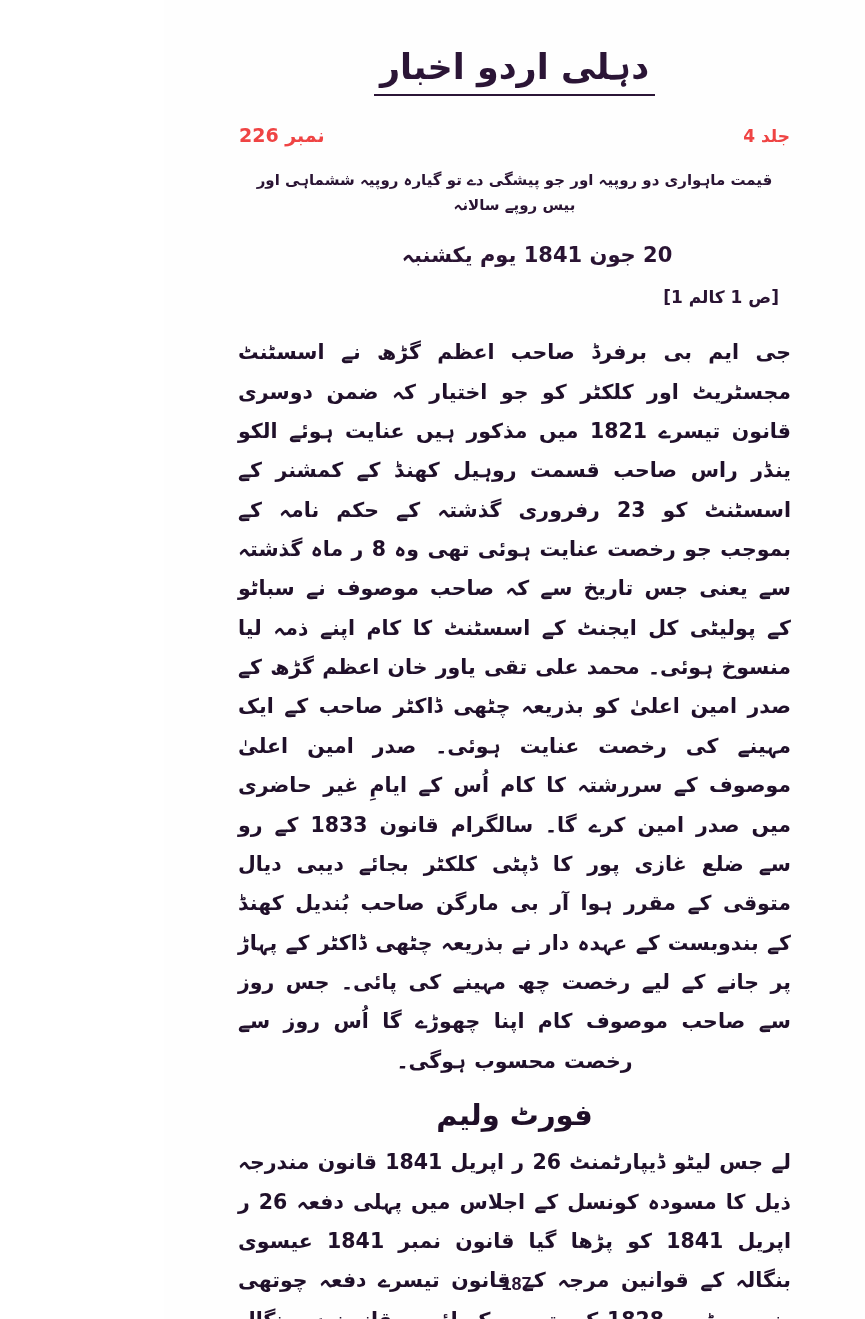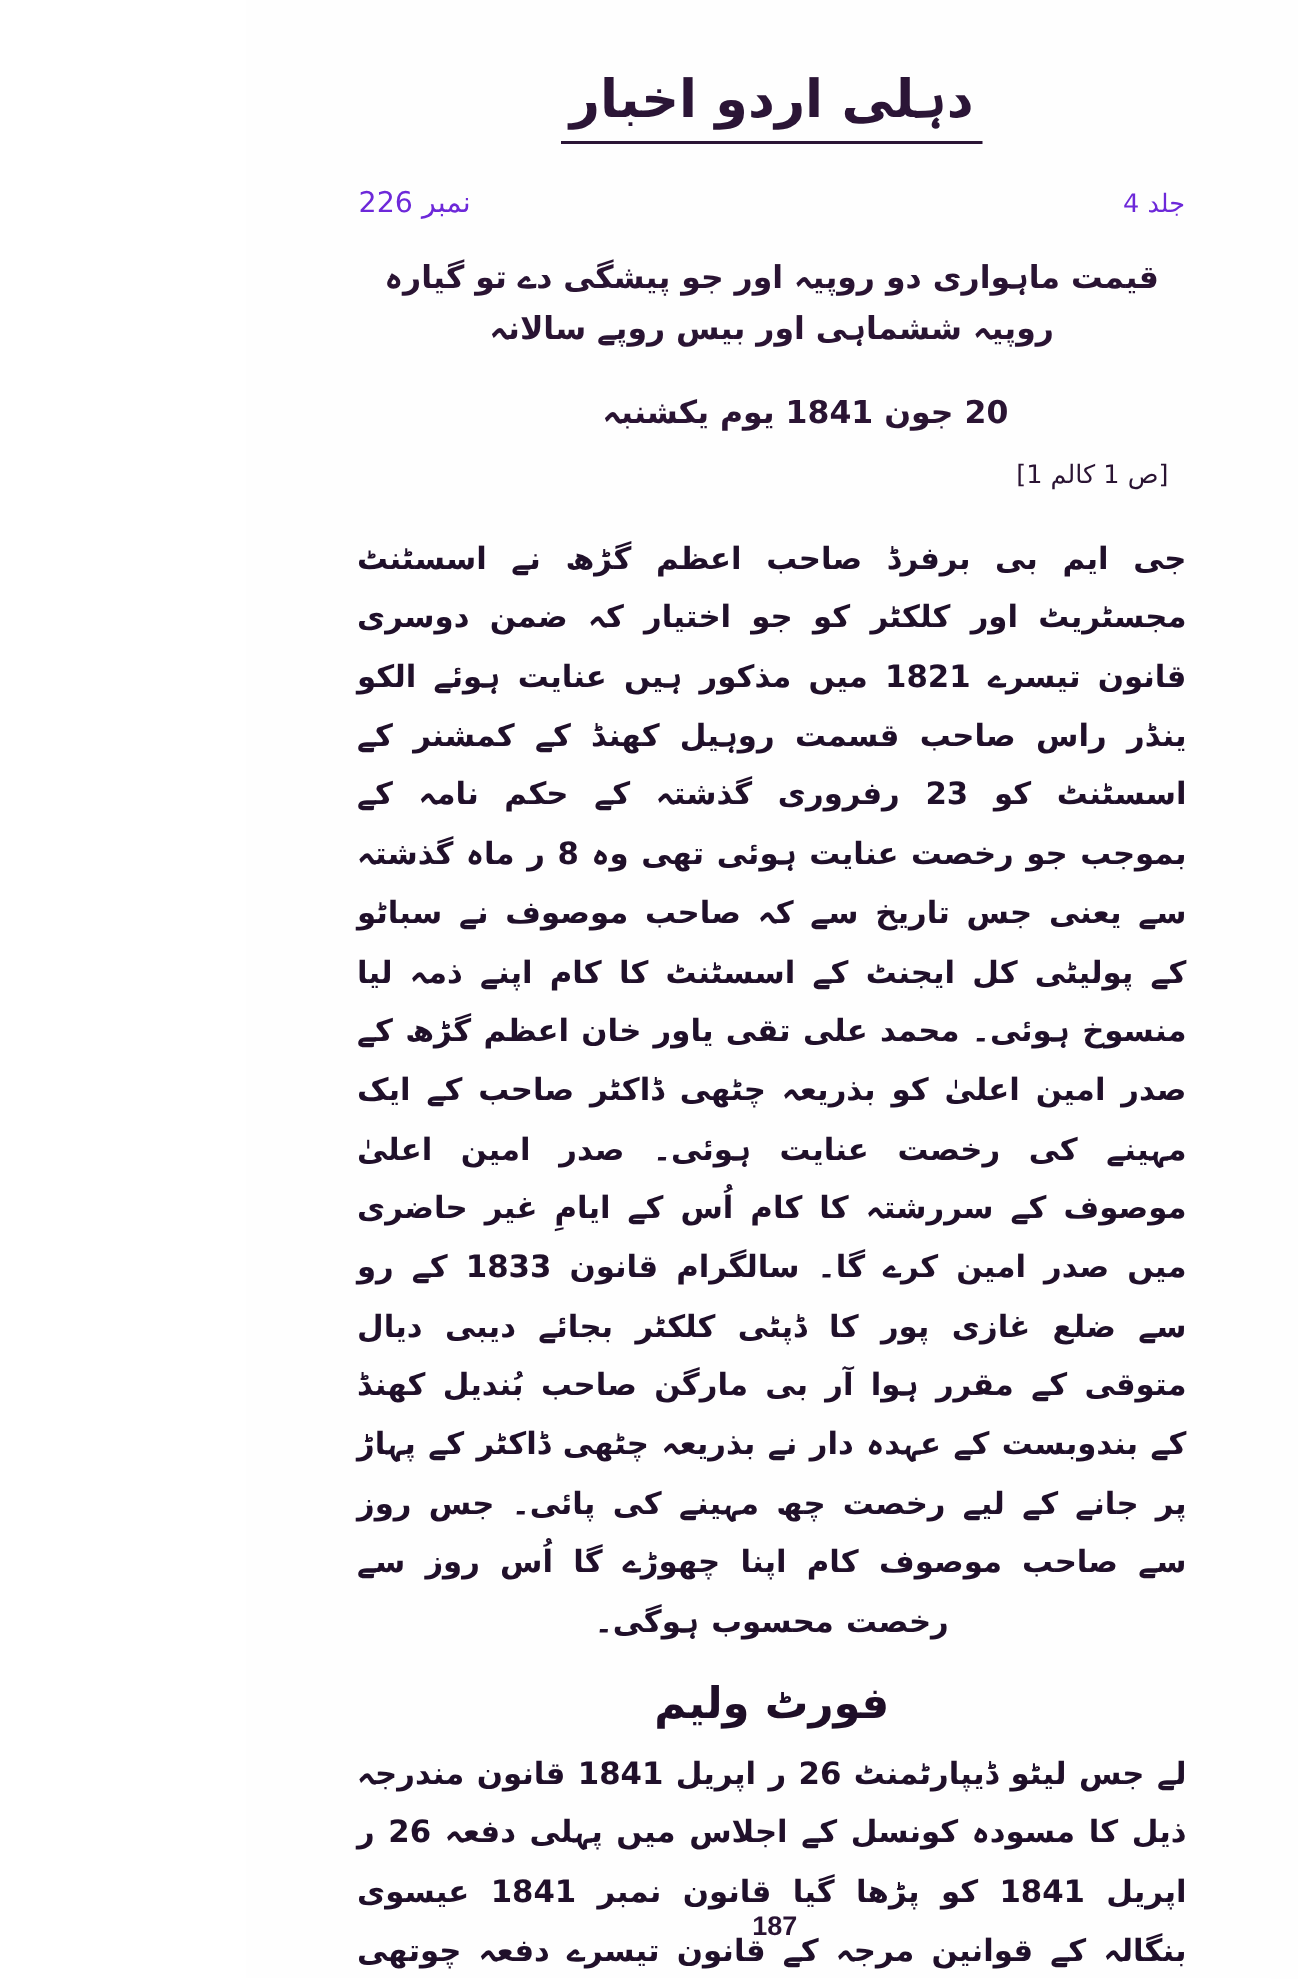--- a/index.html
+++ b/index.html
@@ -47,34 +47,34 @@
     display: flex;
     flex-direction: row-reverse;
     justify-content: space-between;
     align-items: baseline;
     margin: 28px 75px 0 75px;
     direction: rtl;
   }
   .issue-number,
   .issue-volume {
     font-size: 19px;
-    font-weight: 400;
-    color: #6d28d9;
+    font-weight: 700;
+    color: #ef4444;
     direction: rtl;
     unicode-bidi: isolate;
   }
   .issue-volume {
     font-size: 17px;
   }
 
   
   .price-line {
     margin: 22px 88px 0 88px;
     text-align: center;
-    font-size: 21px;
+    font-size: 15px;
     font-weight: 600;
     color: #2a1433;
     line-height: 1.65;
     direction: rtl;
   }
 
   
   .date-line {
     margin-top: 26px;
     text-align: center;
@@ -101,21 +101,21 @@
     font-weight: 700;
     color: #1f0f28;
     line-height: 1.2;
     direction: rtl;
   }
   .col-ref {
     position: absolute;
     right: 14px;
     top: 6px;
     font-size: 17px;
-    font-weight: 400;
+    font-weight: 700;
     color: #2a1433;
     direction: rtl;
     unicode-bidi: isolate;
     margin-left: 44px;
   }
 
   
   .article-body {
     margin: 10px 74px 0 74px;
     direction: rtl;

